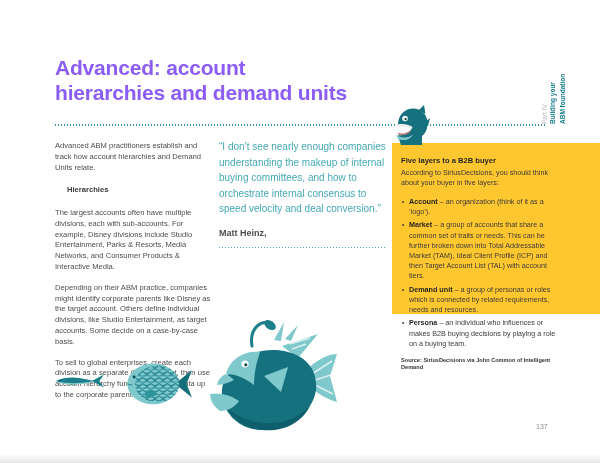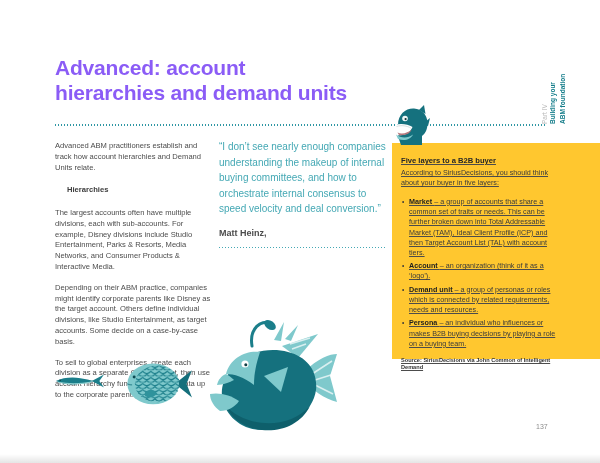--- a/index.html
+++ b/index.html
@@ -25,22 +25,22 @@
   .col-left .subhead{font-weight:bold;color:#3b3b3b;margin:12px;}
   .col-quote{position:absolute;left:219px;top:139px;width:170px;}
   .quote-text{font-size:10px;line-height:1.55;color:#44a8b4;margin:0;}
   .quote-author{font-size:9px;font-weight:bold;color:#4c4c4c;margin:11px 0 0 0;}
   .quote-role{font-size:9px;color:#a6a6a6;margin:2px 0 0 0;}
   .rule-quote{
     margin-top:9px;width:166px;height:1.6px;
     background:repeating-linear-gradient(90deg,#44a8b4 0 1px,transparent 1px 3px);
   }
   .callout{
-    position:absolute;left:392px;top:143px;width:208px;height:216px;
-    background:#ffc72f;box-sizing:border-box;padding:13px 44px 0 9px;text-decoration:underline;
+    position:absolute;left:392px;top:143px;width:208px;height:171px;
+    background:#ffc72f;box-sizing:border-box;padding:13px 44px 0 9px;
   }
   .callout-title{font-size:7.6px;font-weight:bold;color:#262626;margin:0 0 3px 0;}
   .callout-intro{font-size:7.2px;line-height:1.45;color:#3a3a3a;margin:0 0 8px 0;}
   .callout-list{list-style:none;margin:0;padding:0 0 0 8px;}
   .callout-list li{
     position:relative;font-size:7.2px;line-height:1.42;color:#3a3a3a;
     margin:0 0 3px 0;
   }
   .callout-list li::before{
     content:"•";position:absolute;left:-7px;top:0;font-size:6.5px;color:#3a3a3a;
@@ -99,22 +99,22 @@
 <div class="col-quote">
   <p class="quote-text">“I don’t see nearly enough companies understanding the makeup of internal buying committees, and how to orchestrate internal consensus to speed velocity and deal conversion.”</p>
   <p class="quote-author">Matt Heinz,</p>
   <div class="rule-quote"></div>
 </div>
 
 <div class="callout">
   <div class="callout-title">Five layers to a B2B buyer</div>
   <div class="callout-intro">According to SiriusDecisions, you should think about your buyer in five layers:</div>
   <ul class="callout-list">
+      <li><b>Account </b><span>– an organization (think of it as a ‘logo’).</span></li>
       <li><b>Market </b><span>– a group of accounts that share a common set of traits or needs. This can be further broken down into Total Addressable Market (TAM), Ideal Client Profile (ICP) and then Target Account List (TAL) with account tiers.</span></li>
-      <li><b>Account </b><span>– an organization (think of it as a ‘logo’).</span></li>
       <li><b>Demand unit </b><span>– a group of personas or roles which is connected by related requirements, needs and resources.</span></li>
       <li><b>Persona </b><span>– an individual who influences or makes B2B buying decisions by playing a role on a buying team.</span></li>
     </ul>
   <div class="callout-source">Source: SiriusDecisions via John Common of Intelligent Demand</div>
 </div>
 
 <div class="side-tab">
   <div class="side-part">Part IV</div>
   <div class="side-sect">Building your</div>
   <div class="side-sect">ABM foundation</div>

